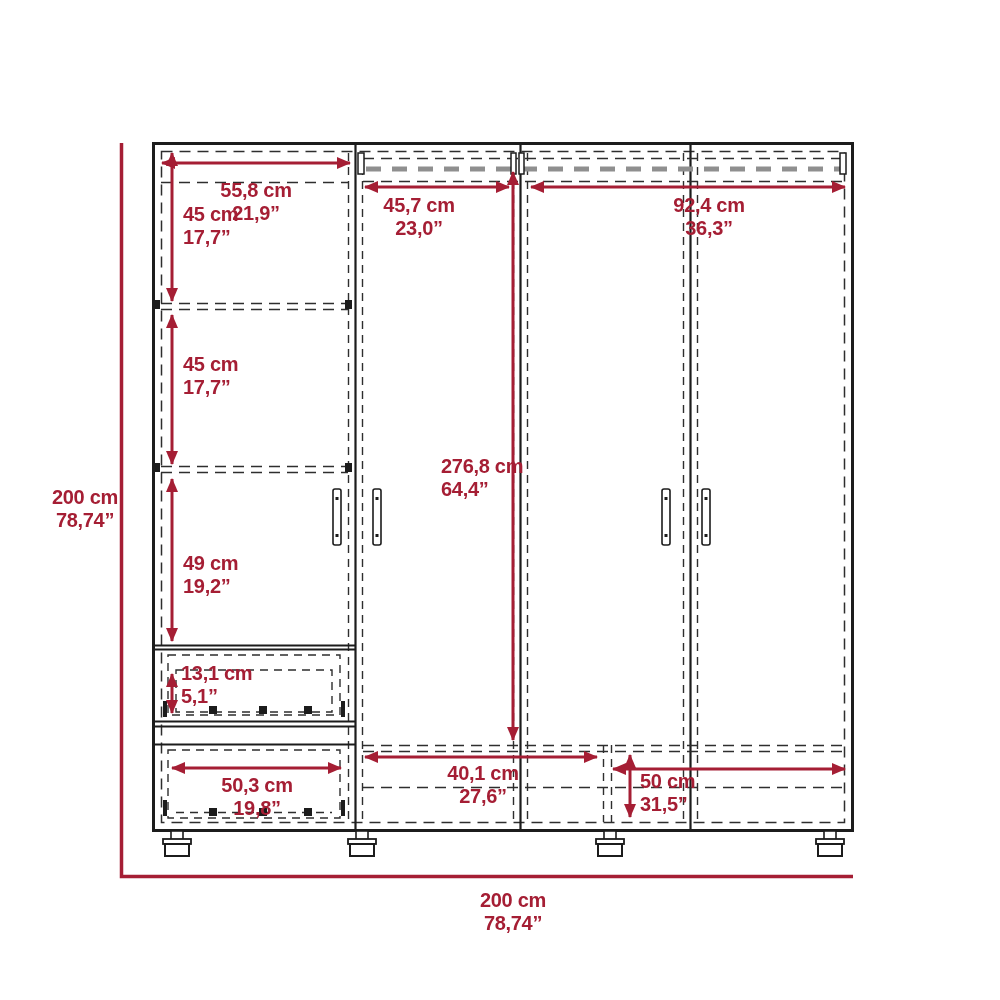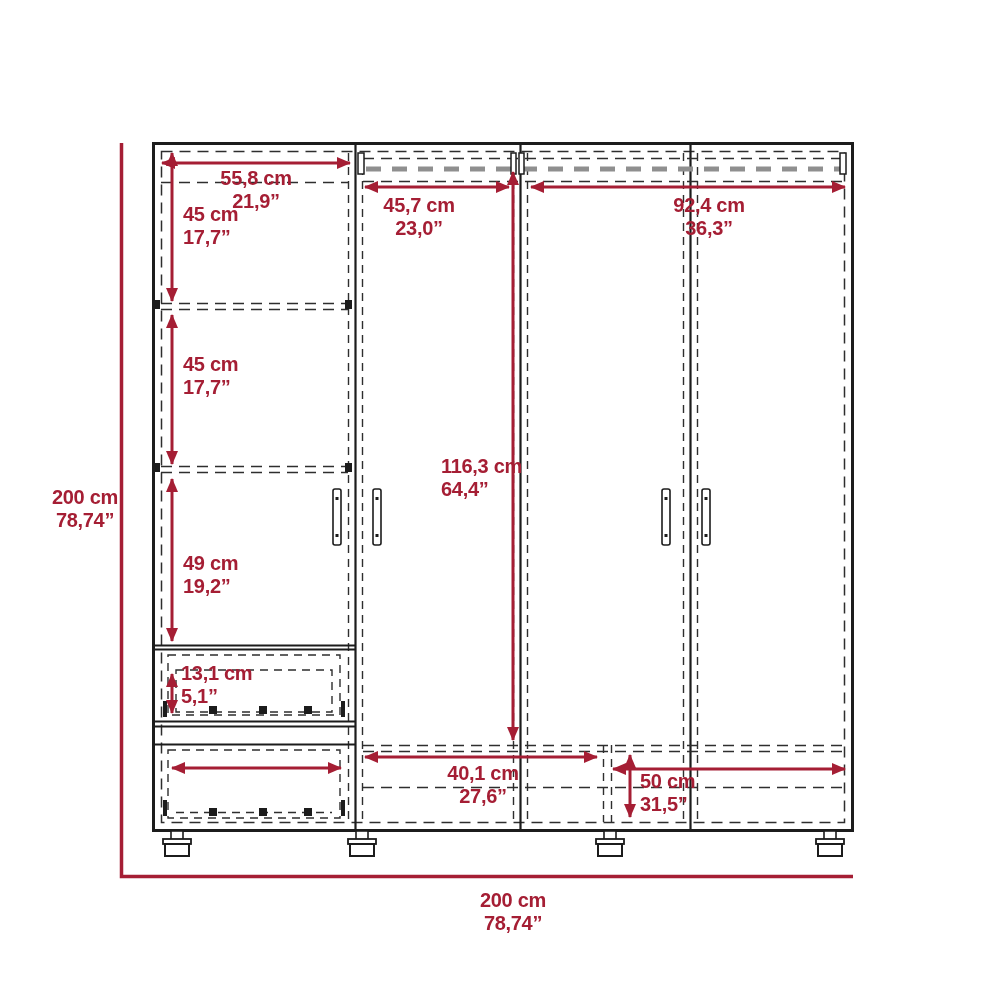--- a/index.html
+++ b/index.html
@@ -159,50 +159,54 @@
     <line x1="172" y1="768" x2="341" y2="768" marker-start="url(#arr)" marker-end="url(#arr)"></line>
     <line x1="365" y1="187" x2="509" y2="187" marker-start="url(#arr)" marker-end="url(#arr)"></line>
     <line x1="531" y1="187" x2="845" y2="187" marker-start="url(#arr)" marker-end="url(#arr)"></line>
     <line x1="513" y1="172" x2="513" y2="740" marker-start="url(#arr)" marker-end="url(#arr)"></line>
     <line x1="365" y1="757" x2="597" y2="757" marker-start="url(#arr)" marker-end="url(#arr)"></line>
     <line x1="613" y1="769" x2="845" y2="769" marker-start="url(#arr)" marker-end="url(#arr)"></line>
     <line x1="630" y1="755" x2="630" y2="817" marker-start="url(#arr)" marker-end="url(#arr)"></line>
   </g>
 </svg>
 
-<div class="dim-label center" style="left:176px;top:167px;width:160px">
+<div class="dim-label center" style="left:176px;top:179px;width:160px">
   <span>55,8 cm</span>
   <span>21,9”</span>
 </div>
 <div class="dim-label" style="left:183px;top:203px">
   <span>45 cm</span>
   <span>17,7”</span>
 </div>
 <div class="dim-label" style="left:183px;top:353px">
   <span>45 cm</span>
   <span>17,7”</span>
 </div>
 <div class="dim-label" style="left:183px;top:552px">
   <span>49 cm</span>
   <span>19,2”</span>
 </div>
 <div class="dim-label" style="left:181px;top:662px">
   <span>13,1 cm</span>
   <span>5,1”</span>
 </div>
+<div class="dim-label center" style="left:177px;top:774px;width:160px">
+  <span>50,3 cm</span>
+  <span>19,8”</span>
+</div>
 <div class="dim-label center" style="left:355px;top:194px;width:128px">
   <span>45,7 cm</span>
   <span>23,0”</span>
 </div>
 <div class="dim-label center" style="left:629px;top:194px;width:160px">
   <span>92,4 cm</span>
   <span>36,3”</span>
 </div>
 <div class="dim-label" style="left:441px;top:455px">
-  <span>116,3 cm</span>
+  <span>276,8 cm</span>
   <span>64,4”</span>
 </div>
 <div class="dim-label center" style="left:403px;top:762px;width:160px">
   <span>40,1 cm</span>
   <span>27,6”</span>
 </div>
 <div class="dim-label" style="left:640px;top:770px">
   <span>50 cm</span>
   <span>31,5”</span>
 </div>

